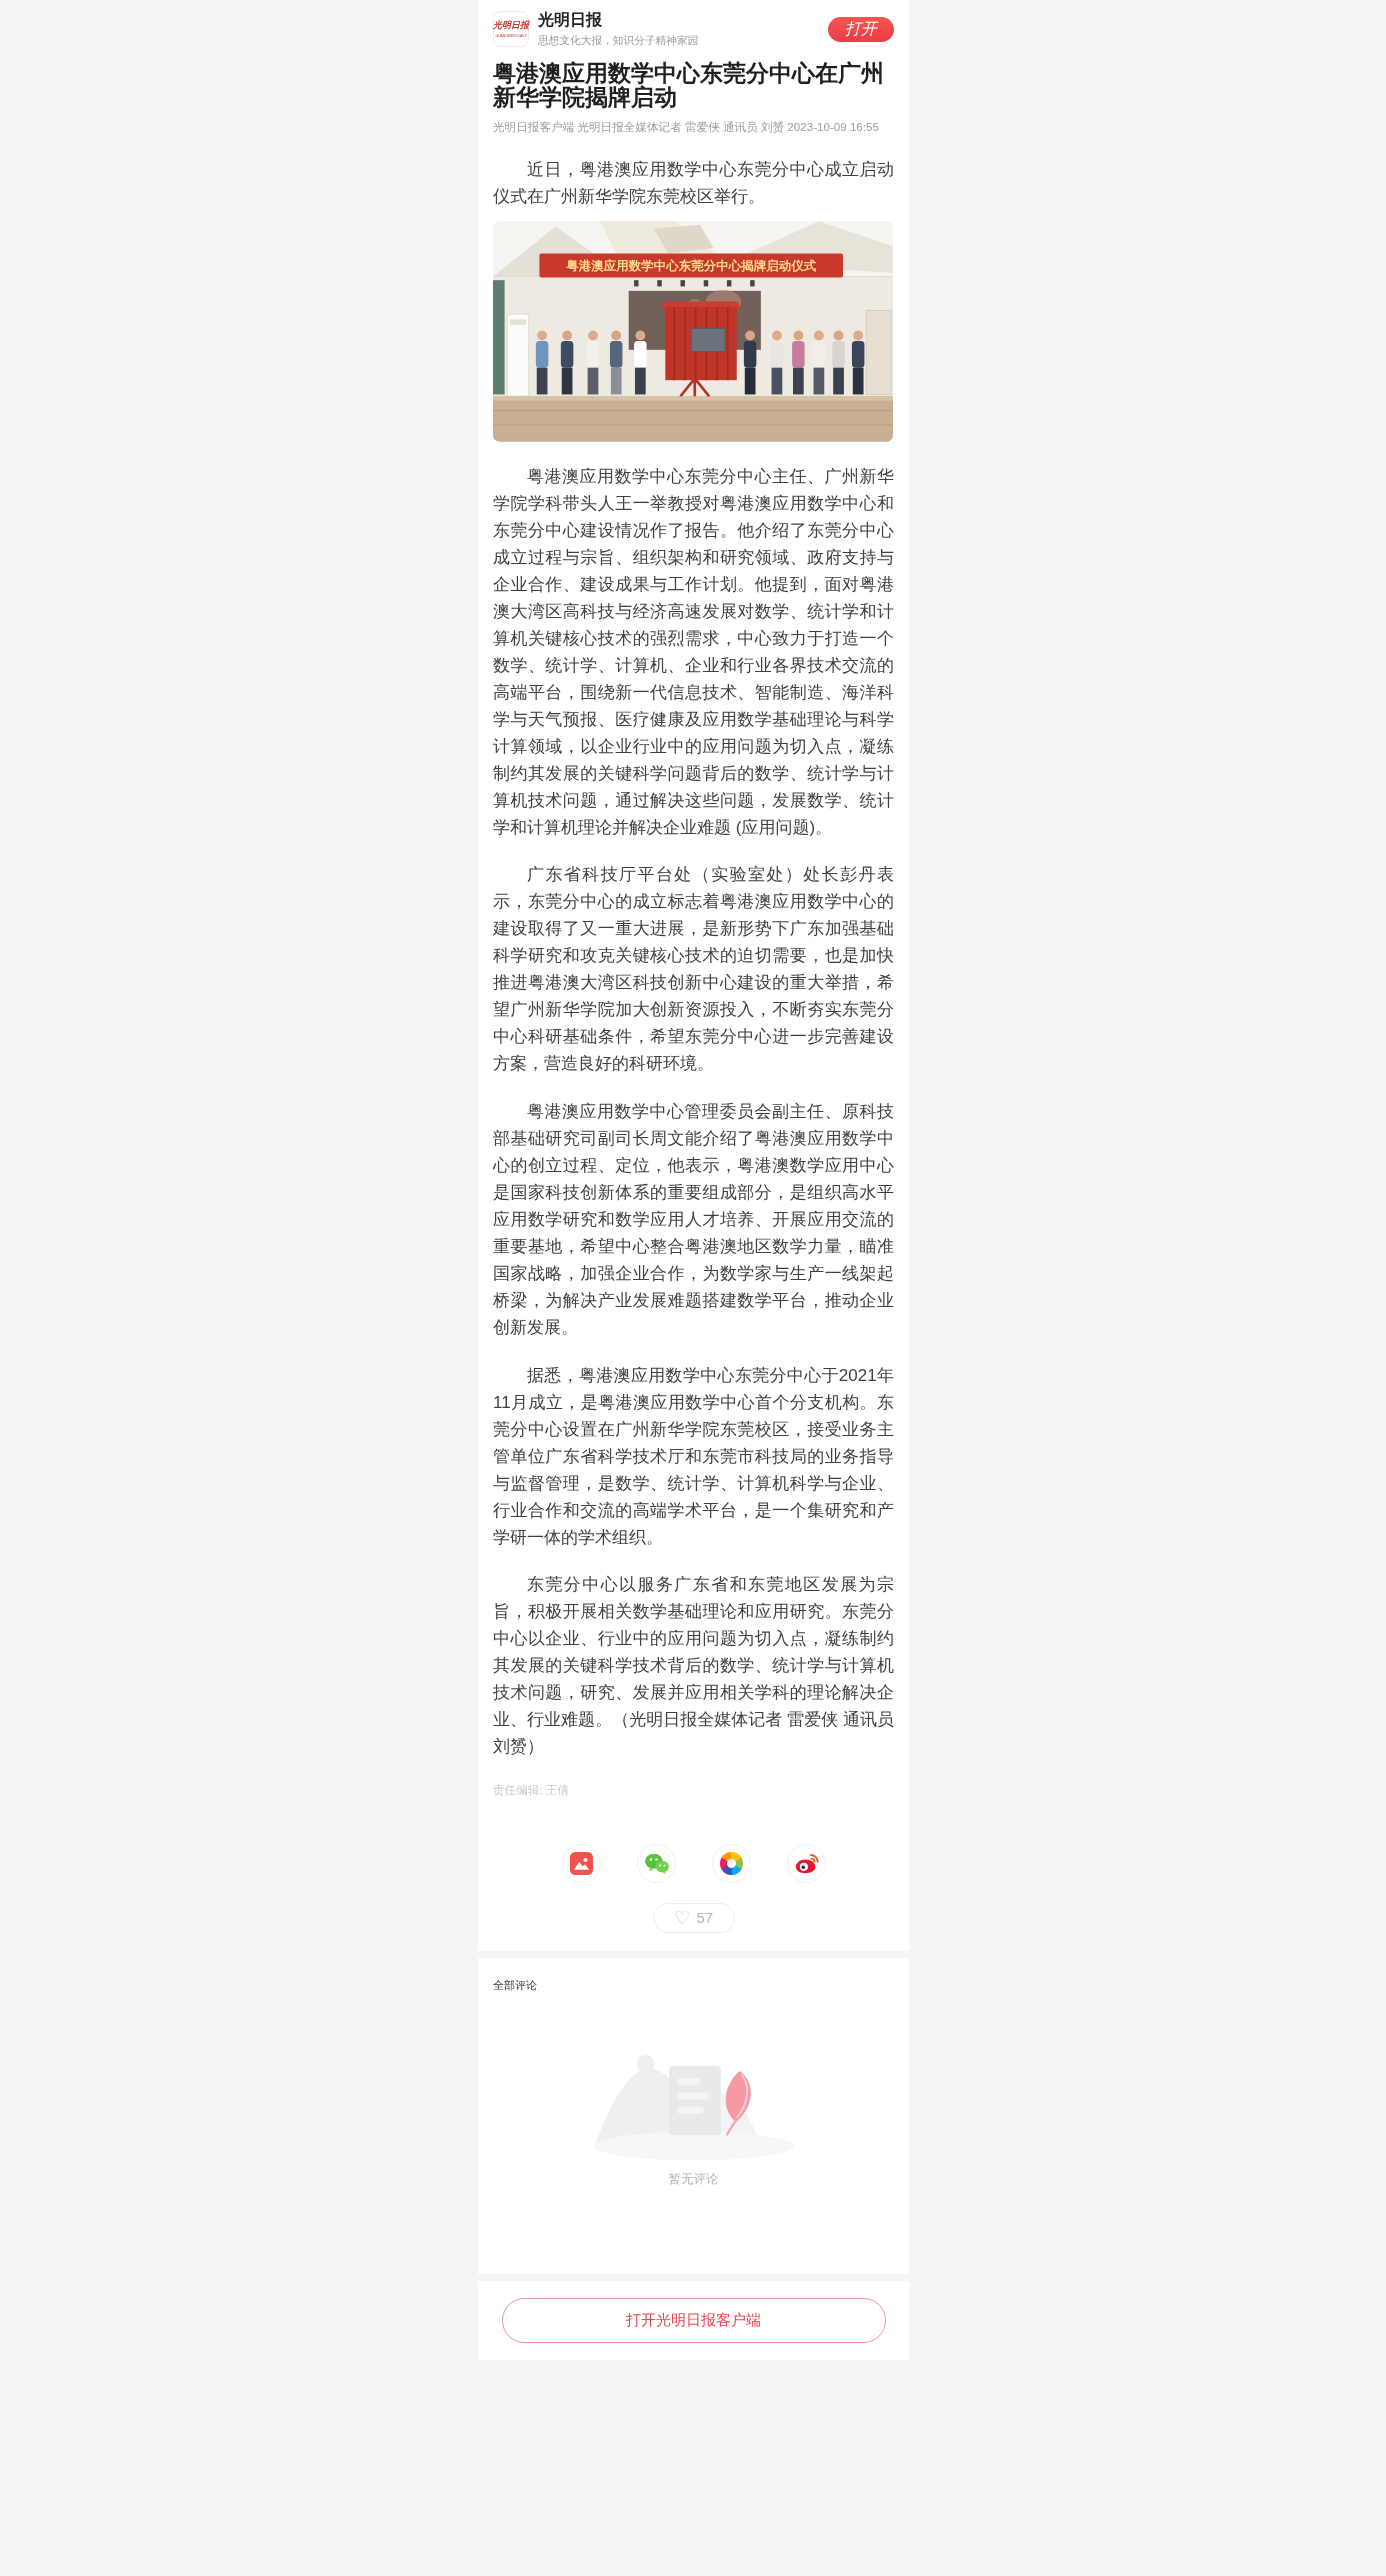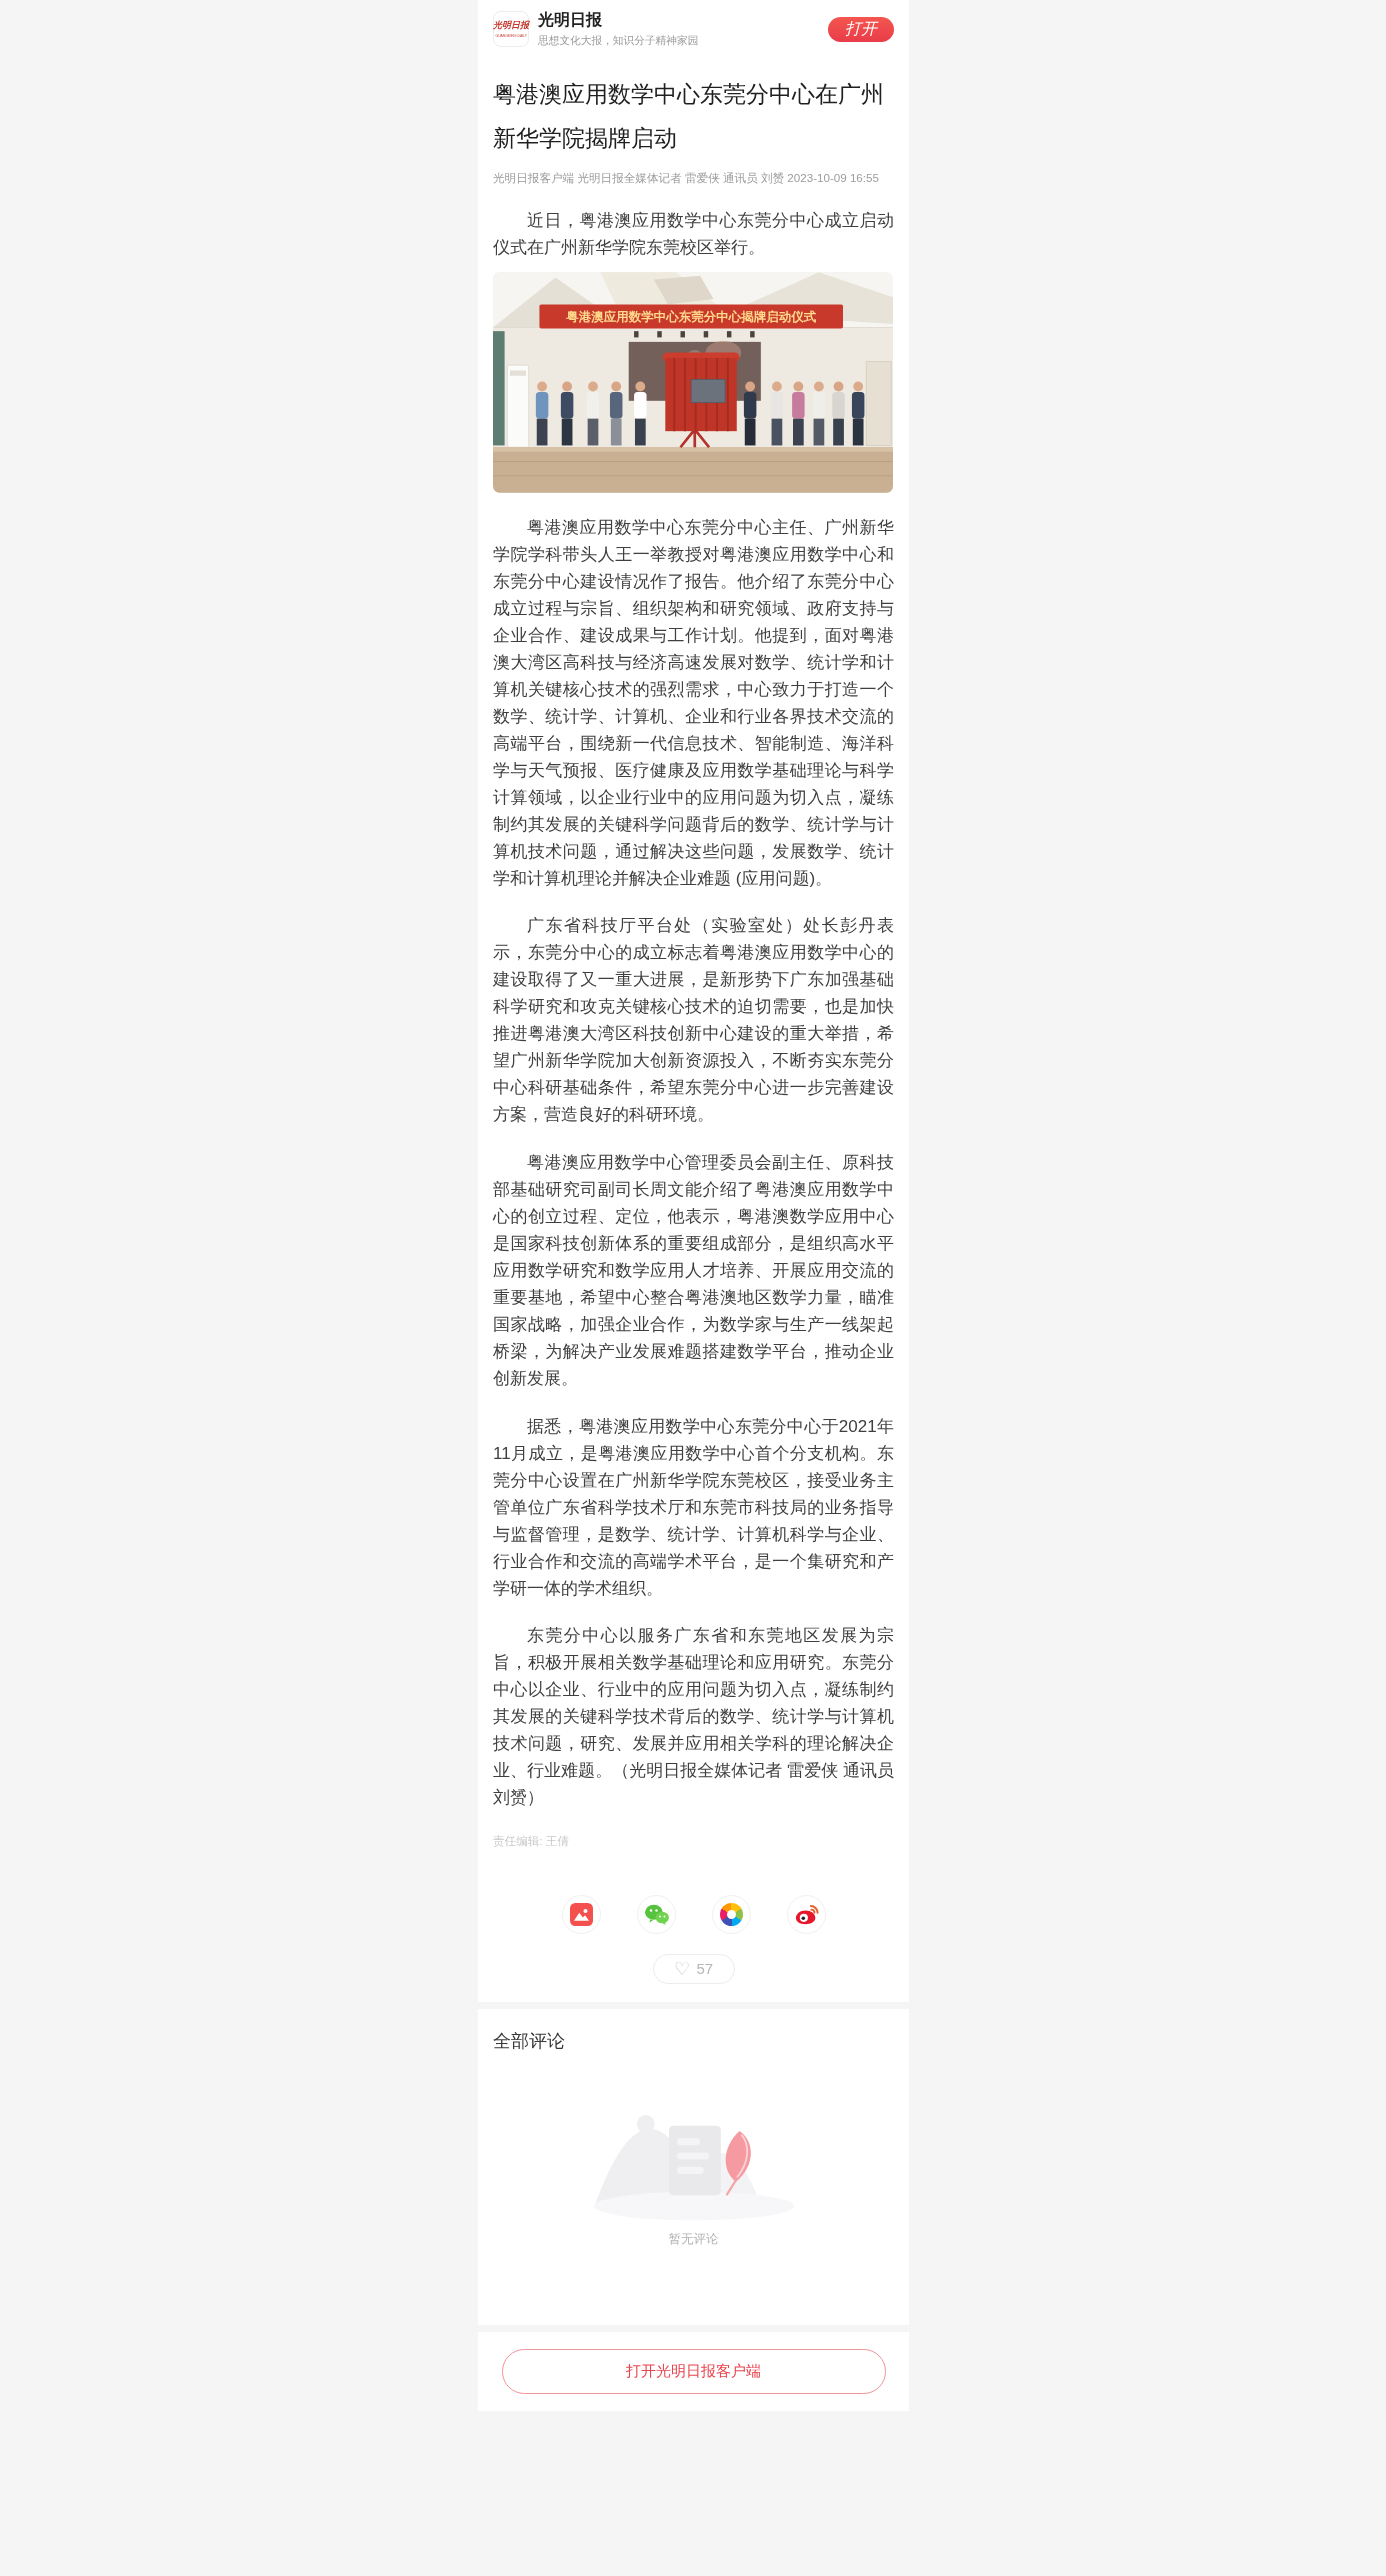--- a/index.html
+++ b/index.html
@@ -13,42 +13,42 @@
   .logo { width:36px; height:36px; border:0.9px solid #ececec; border-radius:8px; background:#fff;
           display:flex; flex-direction:column; align-items:center; justify-content:center; flex:none; }
   .logo-cn { color:#c5372d; font-family:"Liberation Serif","DejaVu Serif",serif; font-weight:bold;
              font-size:9px; white-space:nowrap; font-style:italic; }
   .logo-en { color:#c5372d; font-size:5.4px; transform:scale(0.62); white-space:nowrap; margin-top:0.9px; }
   .app-info { margin-left:9px; flex:1; min-width:0; }
   .app-name { font-size:16px; font-weight:bold; color:#222; font-family:"Liberation Serif","DejaVu Serif",serif; }
   .app-slogan { font-size:10.7px; color:#9a9a9a; margin-top:3.6px; white-space:nowrap; }
   .open-btn { width:66px; height:25px; border:none; border-radius:12.5px; color:#fff; font-size:16px;
               background:linear-gradient(180deg,#f4564f,#e93c49); cursor:pointer; flex:none;font-style:italic; }
-  .title { font-size:23px; line-height:44px; font-weight:normal; color:#1f1f1f; margin-top:24px; }
+  .title { font-size:23px; line-height:24px; font-weight:bold; color:#1f1f1f; margin-top:13px; }
   .meta { font-size:11.6px; color:#9c9c9c; margin-top:10.7px; white-space:nowrap; overflow:hidden; }
   .para { font-size:17px; line-height:27px; color:#3f3f3f; text-align:justify; text-indent:2em; margin-top:20.6px; }
   .photo { margin-top:11.6px; width:400px; height:221px; border-radius:7px; overflow:hidden; display:block; }
   .editor { font-size:11.6px; color:#c9c9c9; margin-top:23px; }
   .share-row { display:flex; justify-content:center; gap:36px; margin-top:46px; }
   .share-btn { width:39px; height:39px; border-radius:50%; border:0.9px solid #f0f0f0; background:#fff;
                display:flex; align-items:center; justify-content:center; padding:0; cursor:pointer; }
   .aperture { width:23px; height:23px; border-radius:50%; position:relative;
               background:conic-gradient(#ffc107 0 60deg,#8bc34a 60deg 120deg,#03a9f4 120deg 180deg,
                          #3f51b5 180deg 240deg,#e91e63 240deg 300deg,#ff9800 300deg 360deg); }
   .aperture::after { content:""; position:absolute; left:7.1px; top:7.1px; width:9px; height:9px;
                      border-radius:50%; background:#fff; }
   .like-wrap { display:flex; justify-content:center; margin-top:19.7px; }
   .like-pill { width:82px; height:30px; border-radius:15px; border:0.9px solid #ececec; background:#fff;
                color:#b5b5b5; font-size:15px; display:flex; align-items:center; justify-content:center;
                gap:6.3px; cursor:pointer; }
   .heart { font-size:18px; color:#c3c3c3; line-height:1; }
 
   
   .comments-card { margin-top:7.1px; height:316px; padding:19.7px 15px 0; }
-  .comments-title { font-size:18px; color:#383838; }
+  .comments-title { font-size:11px; color:#383838; }
   .empty { text-align:center; margin-top:19.7px; }
   .empty-text { font-size:12.5px; color:#b3b3b3; margin-top:3.6px; }
 
   
   .footer-card { margin-top:7.1px; height:79px; display:flex; align-items:center; justify-content:center; }
   .footer-btn { width:384px; height:45px; border-radius:22.3px; border:0.9px solid #f0959c; background:#fff;
                 color:#e8444e; font-size:15px; cursor:pointer; }
 </style>
 </head>
 <body>

